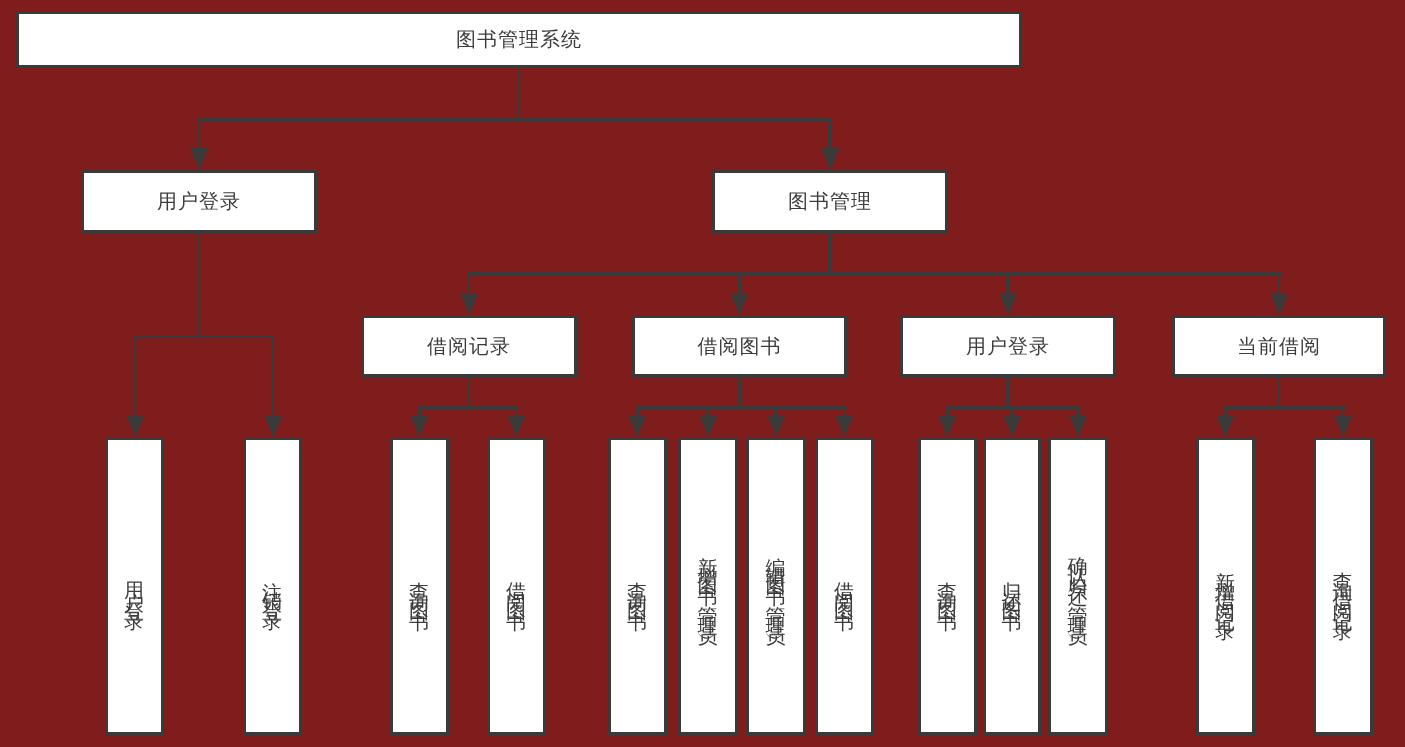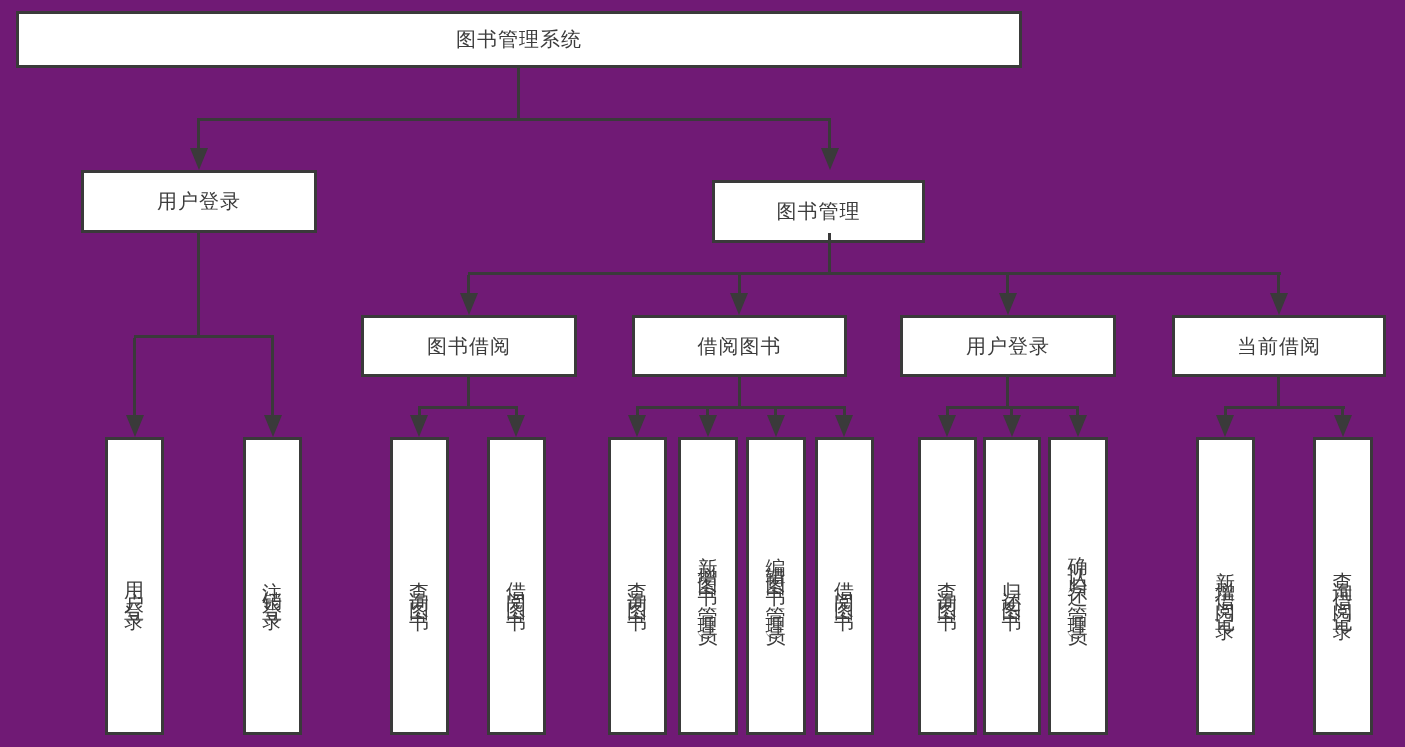--- a/index.html
+++ b/index.html
@@ -1,20 +1,20 @@
 <!DOCTYPE html>
 <html><head>
 <meta charset="utf-8">
 <style>
   html, body { margin: 0; padding: 0; background: #ffffff; }
   .stage {
     position: relative;
     width: 1405px;
     height: 747px;
-    background: #701a75;
+    background: #7f1d1d;
     font-family: "Liberation Sans", "DejaVu Sans", sans-serif;
     overflow: hidden;
   }
   .box {
     position: absolute;
     background: #ffffff;
     border: 3px solid #3a3a3a;
     box-sizing: border-box;
     display: flex;
     align-items: center;
@@ -56,41 +56,41 @@
   <div class="box hbox" style="left:16px; top:11px; width:1006px; height:57px;">图书管理系统</div>
 
   <div class="line" style="left:517px; top:68px; width:3px; height:53px;"></div>
   <div class="line" style="left:197px; top:118px; width:634px; height:3px;"></div>
   <div class="line" style="left:197px; top:121px; width:3px; height:28px;"></div>
   <div class="arrow" style="left:190px; top:148px;"></div>
   <div class="line" style="left:828px; top:121px; width:3px; height:28px;"></div>
   <div class="arrow" style="left:821px; top:148px;"></div>
 
   <div class="box hbox" style="left:81px; top:170px; width:236px; height:63px;">用户登录</div>
-  <div class="box hbox" style="left:712px; top:170px; width:213px; height:63px;margin-top:10px;">图书管理</div>
+  <div class="box hbox" style="left:712px; top:170px; width:236px; height:63px;">图书管理</div>
 
   <div class="line" style="left:197px; top:233px; width:3px; height:105px;"></div>
   <div class="line" style="left:134px; top:335px; width:140px; height:3px;"></div>
   <div class="line" style="left:133px; top:338px; width:3px; height:78px;"></div>
   <div class="arrow" style="left:126px; top:415px;"></div>
   <div class="line" style="left:271px; top:338px; width:3px; height:78px;"></div>
   <div class="arrow" style="left:264px; top:415px;"></div>
 
   <div class="line" style="left:828px; top:233px; width:3px; height:42px;"></div>
   <div class="line" style="left:468px; top:272px; width:813px; height:3px;"></div>
   <div class="line" style="left:467px; top:275px; width:3px; height:19px;"></div>
   <div class="arrow" style="left:460px; top:293px;"></div>
   <div class="line" style="left:738px; top:275px; width:3px; height:19px;"></div>
   <div class="arrow" style="left:730px; top:293px;"></div>
   <div class="line" style="left:1006px; top:275px; width:3px; height:19px;"></div>
   <div class="arrow" style="left:999px; top:293px;"></div>
   <div class="line" style="left:1277px; top:275px; width:3px; height:19px;"></div>
   <div class="arrow" style="left:1270px; top:293px;"></div>
 
-  <div class="box hbox" style="left:361px; top:315px; width:216px; height:62px;">图书借阅</div>
+  <div class="box hbox" style="left:361px; top:315px; width:216px; height:62px;">借阅记录</div>
   <div class="box hbox" style="left:632px; top:315px; width:215px; height:62px;">借阅图书</div>
   <div class="box hbox" style="left:900px; top:315px; width:216px; height:62px;">用户登录</div>
   <div class="box hbox" style="left:1172px; top:315px; width:214px; height:62px;">当前借阅</div>
 
   <div class="line" style="left:467px; top:377px; width:3px; height:32px;"></div>
   <div class="line" style="left:418px; top:406px; width:100px; height:3px;"></div>
   <div class="line" style="left:418px; top:406px; width:3px; height:10px;"></div>
   <div class="arrow" style="left:410px; top:415px;"></div>
   <div class="line" style="left:515px; top:406px; width:3px; height:10px;"></div>
   <div class="arrow" style="left:507px; top:415px;"></div>

